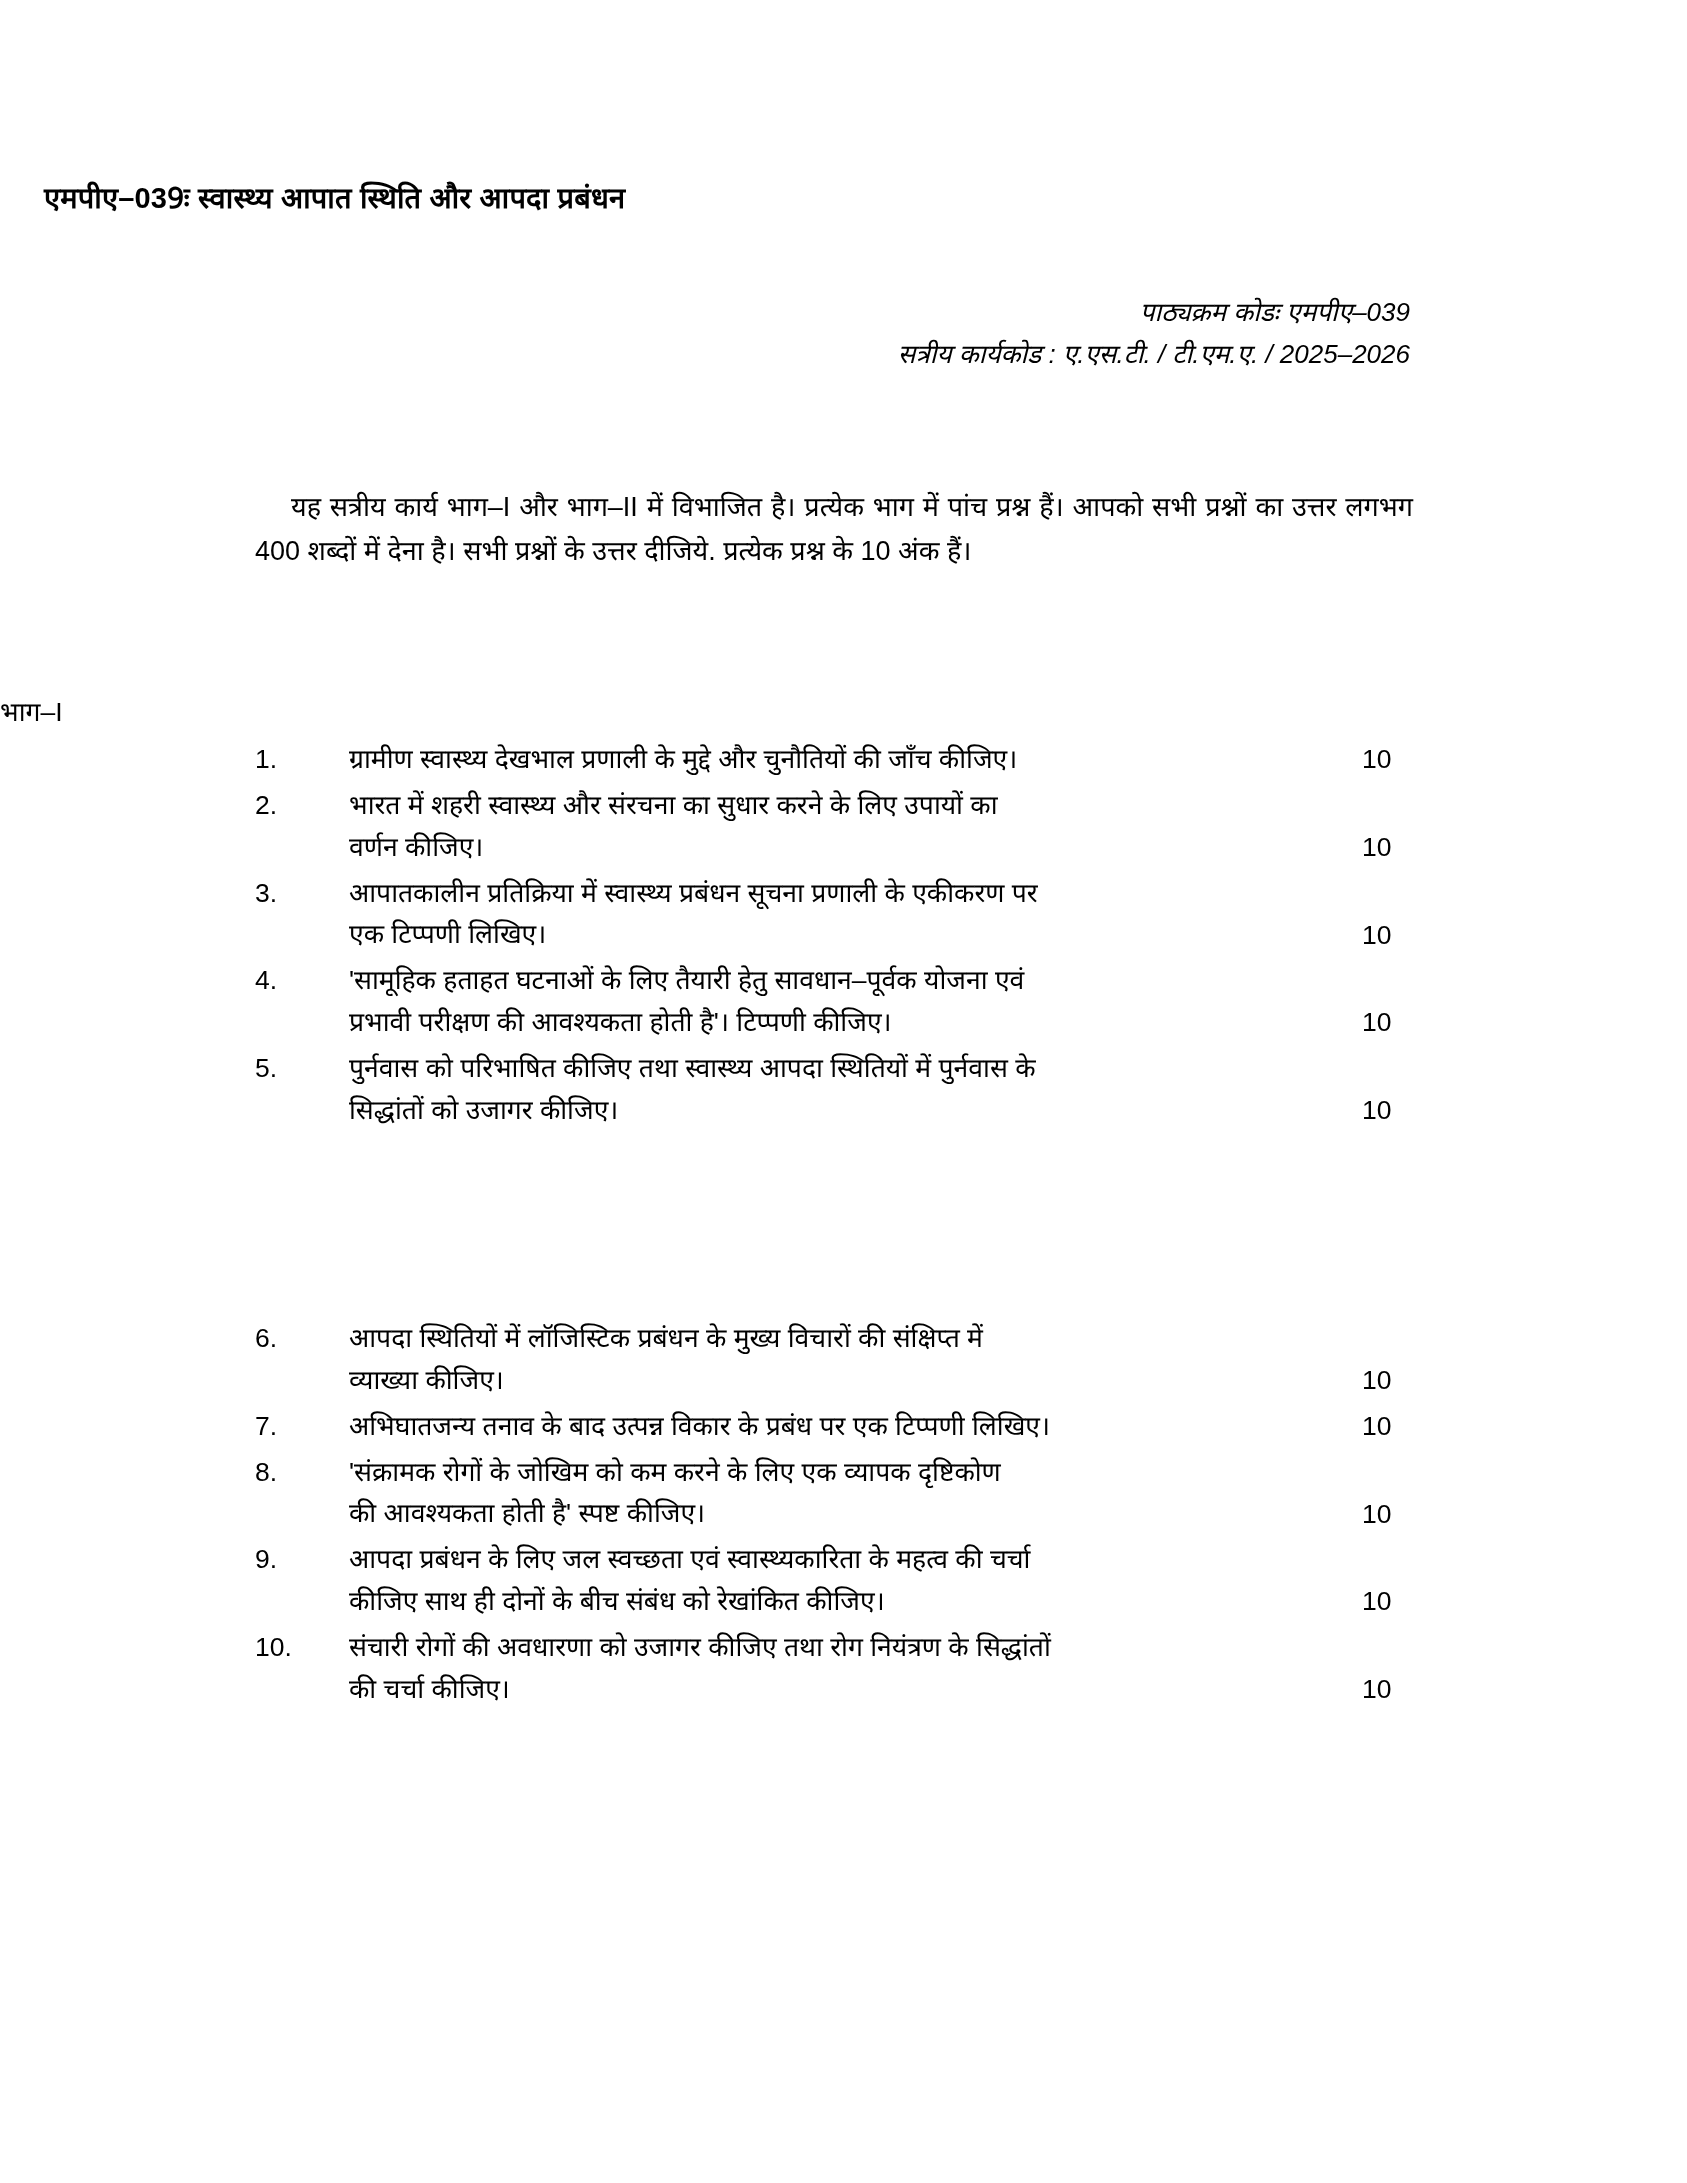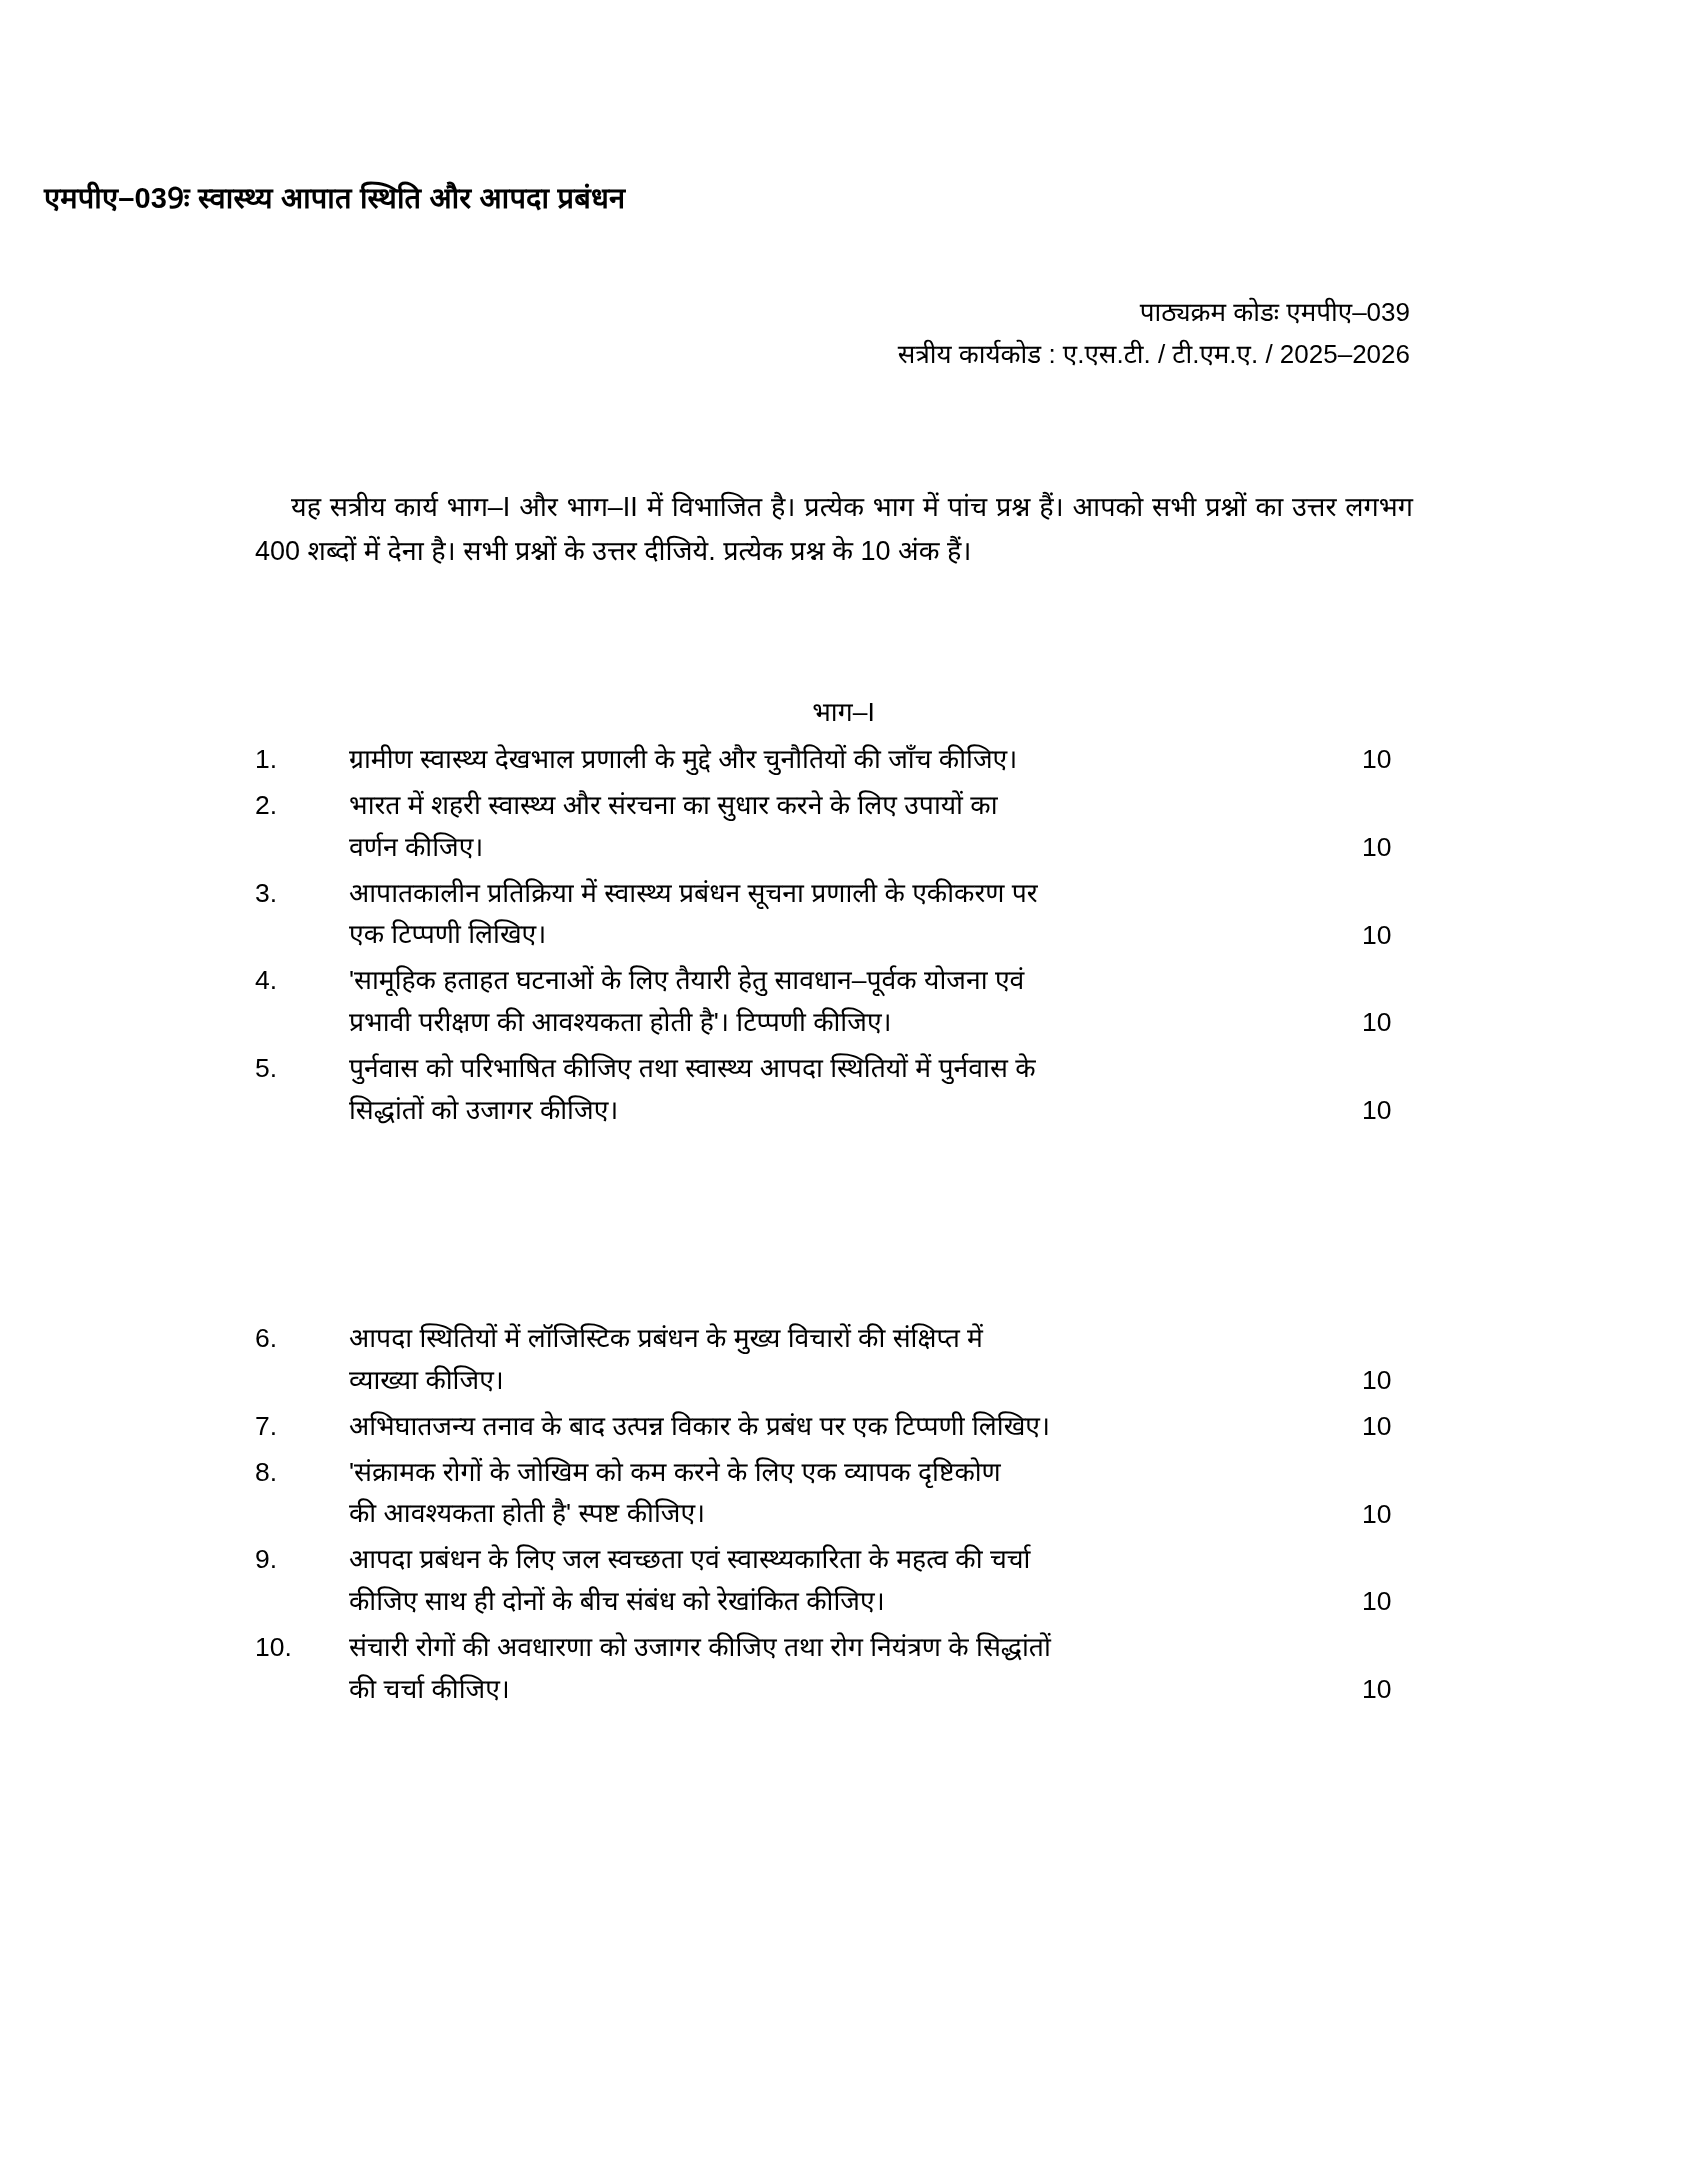--- a/index.html
+++ b/index.html
@@ -39,20 +39,21 @@
   .meta-block {
     position: absolute;
     right: 277px;
     top: 291px;
     text-align: right;
     font-size: 26px;
     line-height: 1.62;
   }
   .meta-line {
     white-space: nowrap;
+    font-style: italic;
   }
 
   
   .intro {
     position: absolute;
     left: 255px;
     top: 486px;
     width: 1158px;
     font-size: 27px;
     line-height: 1.62;
@@ -62,21 +63,21 @@
   .intro > span {
     display: inline;
     margin-left: 36px;
   }
 
   
   .part-heading {
     position: absolute;
     left: 0;
     width: 1687px;
-    text-align: center;
+    text-align: left;
     font-size: 26.5px;
     font-weight: normal;
   }
   #part-1-heading { top: 693px; }
   #part-2-heading { top: 1272px; }
 
   
   .qlist {
     position: absolute;
     left: 0;

